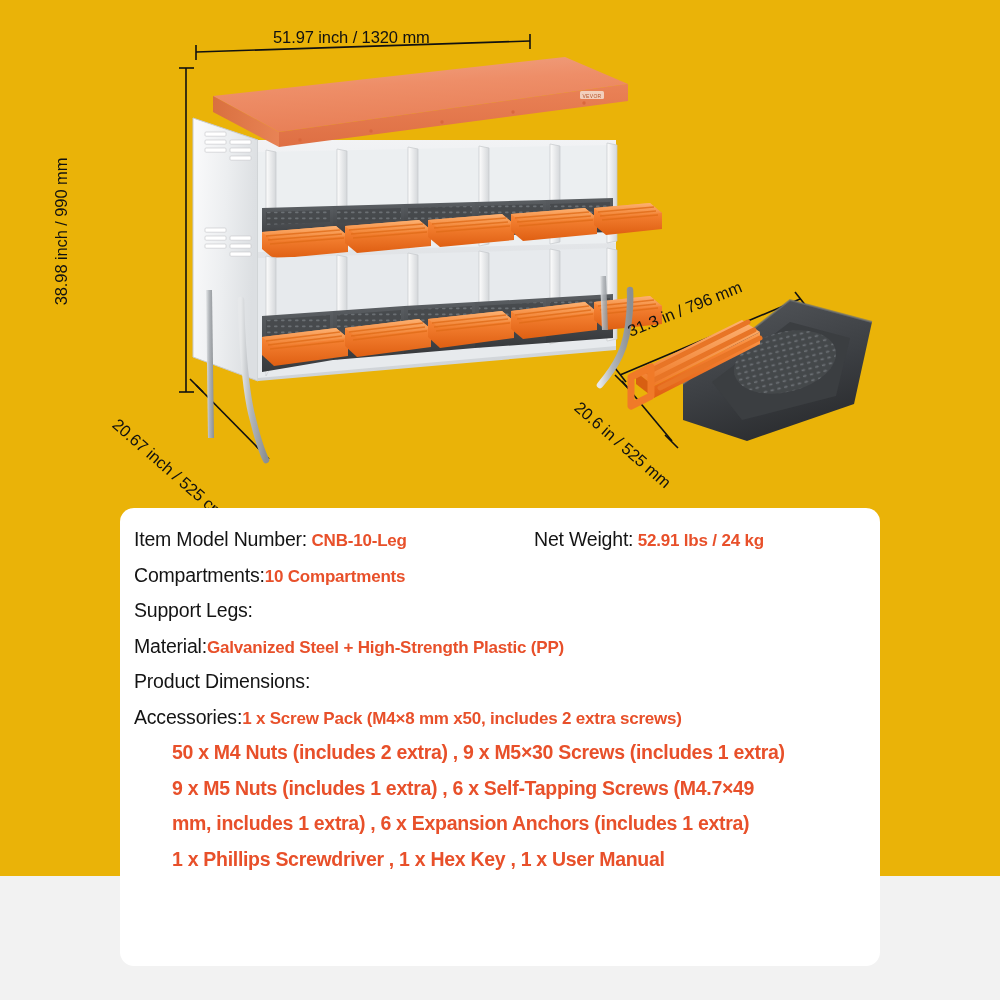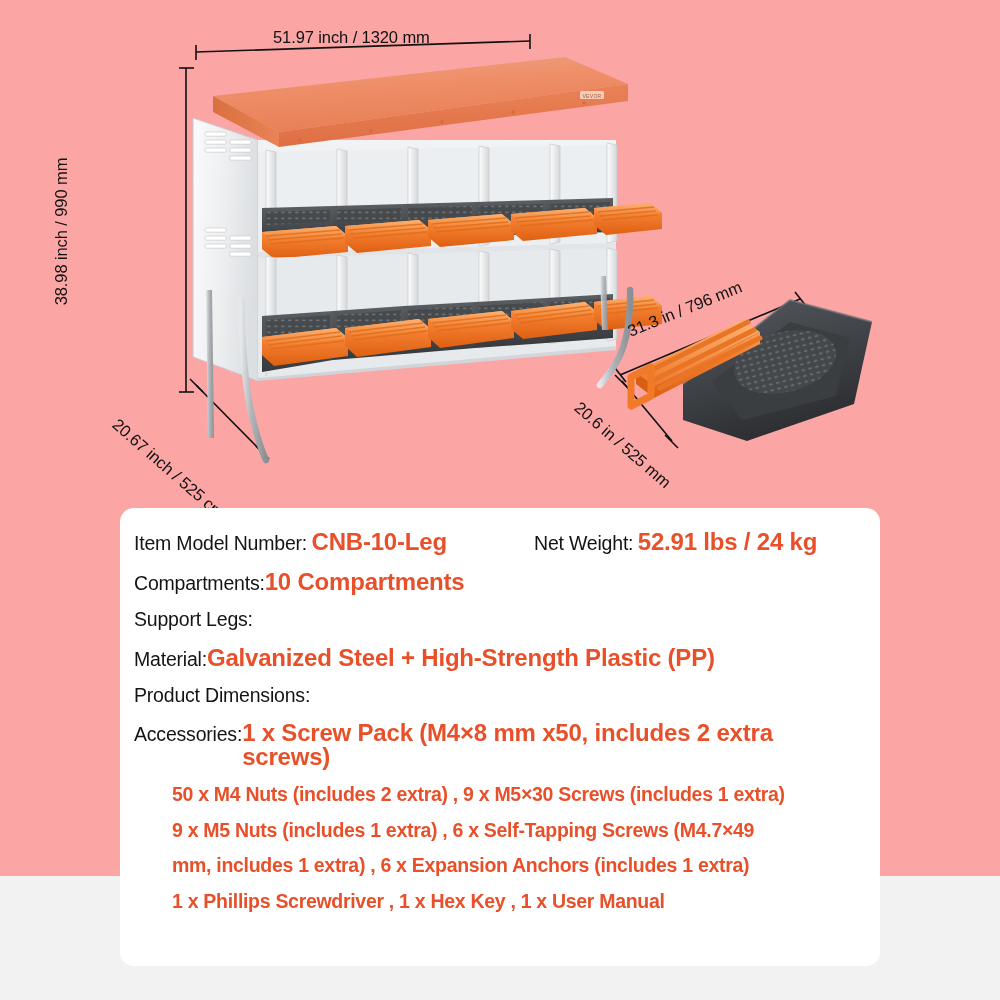--- a/index.html
+++ b/index.html
@@ -5,21 +5,21 @@
   * { box-sizing: border-box; margin: 0; padding: 0; }
   html, body {
     width: 1000px; height: 1000px;
     background: #f2f2f2;
     font-family: "Liberation Sans", sans-serif;
     overflow: hidden;
   }
   #page {
     position: relative;
     width: 1000px; height: 876px;
-    background: #fca5a5;
+    background: #eab308;
   }
 
   
   #diagram {
     position: absolute;
     left: 0; top: 0;
     width: 1000px; height: 505px;
   }
   #diagram svg { display: block; }
 
@@ -74,21 +74,21 @@
 
   .lab {
     color: #141414;
     font-size: 19.5px;
     font-weight: 400;
     letter-spacing: -0.2px;
     text-align: center;
   }
   .val {
     color: #e8502a;
-    font-size: 24px;
+    font-size: 17px;
     font-weight: bold;
     letter-spacing: -0.2px;
   }
   .acc-line {
     color: #e8502a;
     font-size: 19.5px;
     font-weight: bold;
     letter-spacing: -0.3px;
     line-height: 1;
     margin-bottom: 16px;

